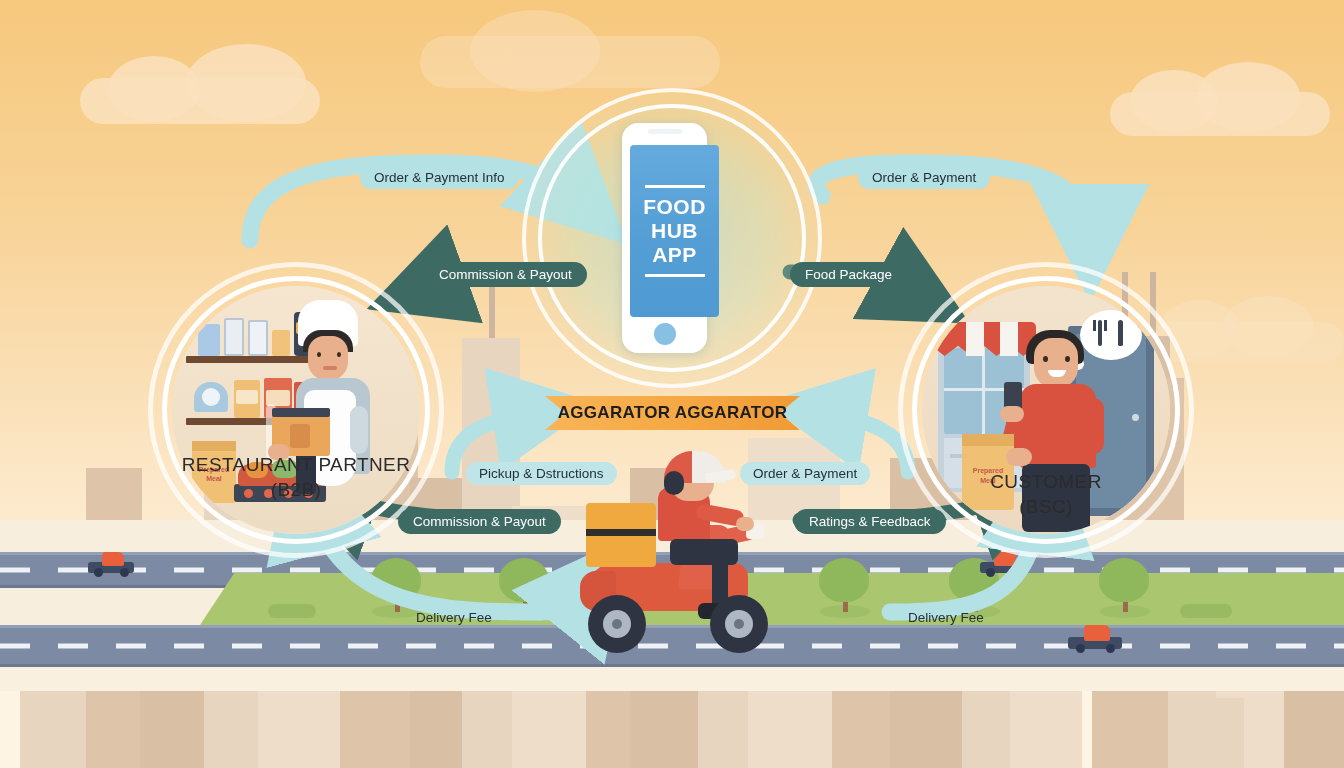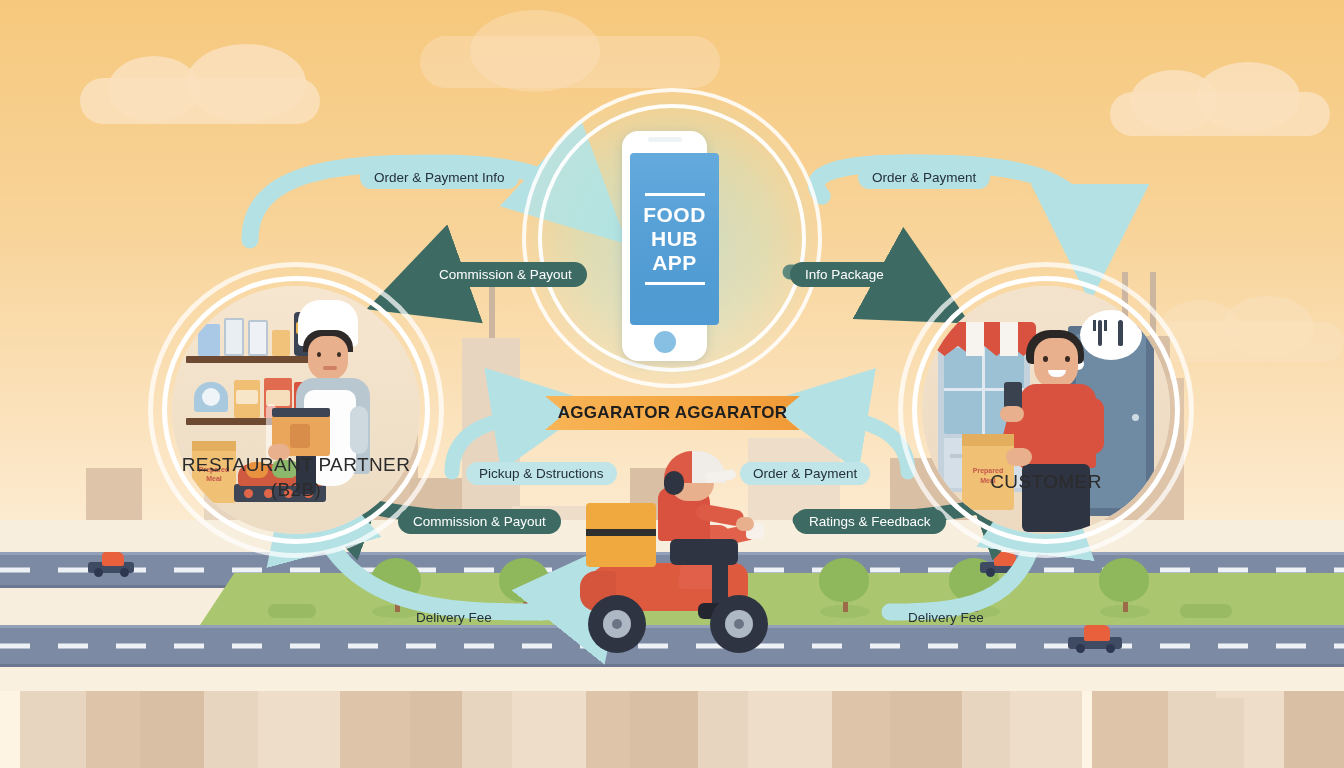--- a/index.html
+++ b/index.html
@@ -53,21 +53,21 @@
   .circ-inner { position:absolute; border-radius:50%; overflow:hidden; background:#f2e4d2; }
   .circ-label { position:absolute; width:100%; text-align:center; color:#2b2b2b;
     font-size:19px; font-weight:400; letter-spacing:.4px; line-height:25px; z-index:6; }
 
   
   .hub { position:absolute; left:522px; top:88px; width:300px; height:300px; }
   .glow { position:absolute; left:0; top:0; width:300px; height:300px; border-radius:50%;
     background:radial-gradient(circle at 50% 50%, rgba(168,226,230,.55) 0%, rgba(186,232,214,.35) 45%, rgba(250,226,180,.12) 70%, rgba(255,255,255,0) 78%); }
   .hub-ring { position:absolute; border-radius:50%; border:4px solid #fff; }
   .phone { position:absolute; left:100px; top:35px; width:85px; height:230px;
-    background:#ffffff; border-radius:16px; box-shadow:0 2px 10px rgba(120,150,160,.3);margin-top:8px; }
+    background:#ffffff; border-radius:16px; box-shadow:0 2px 10px rgba(120,150,160,.3); }
   .phone-screen { position:absolute; left:8px; top:22px; width:89px; height:172px;
     background:linear-gradient(180deg,#64aadd 0%,#549ed5 55%,#4f9ad2 100%); border-radius:4px;
     display:flex; flex-direction:column; align-items:center; justify-content:center; }
   .phone-notch { position:absolute; left:50%; top:6px; transform:translateX(-50%);
     width:34px; height:5px; background:#eef3f6; border-radius:3px; }
   .phone-home { position:absolute; left:50%; bottom:8px; transform:translateX(-50%);
     width:22px; height:22px; border-radius:50%; background:#88c0e4; }
   .phone-txt { color:#fff; font-weight:bold; font-size:21px; line-height:24px; text-align:center; letter-spacing:.5px; }
   .brk { position:absolute; left:50%; transform:translateX(-50%); width:60px; height:14px; }
   .brk.top { top:40px; border-top:3px solid #fff; }
@@ -361,20 +361,21 @@
 
       <div class="bag" style="left:40px;top:148px;width:52px;height:76px;">
         <div class="px" style="left:0;top:0;width:52px;height:12px;background:#e3ae5e;"></div>
         <div class="bagtxt" style="top:32px;">Prepared</div>
         <div class="bagtxt" style="top:42px;">Meal</div>
       </div>
       <div class="px" style="left:84px;top:162px;width:26px;height:18px;background:#e8b08c;border-radius:9px;"></div>
     </div>
     <div class="circ-label" style="top:207px;">
       <div>CUSTOMER</div>
+      <div>(BSC)</div>
     </div>
   </div>
 
   <div class="hub">
     <div class="glow"></div>
     <div class="hub-ring" style="left:0;top:0;width:300px;height:300px;border-color:rgba(255,255,255,.85);"></div>
     <div class="hub-ring" style="left:16px;top:16px;width:268px;height:268px;border-color:rgba(255,255,255,.95);"></div>
     <div class="phone">
       <div class="phone-notch"></div>
       <div class="phone-screen">
@@ -390,21 +391,21 @@
 
   <div class="banner">
     <div class="banner-bg"></div>
     <div class="banner-txt">AGGARATOR AGGARATOR</div>
   </div>
 
   <div class="pill blue" style="left:360px;top:166px;">Order &amp; Payment Info</div>
   <div class="pill blue" style="left:858px;top:166px;">Order &amp; Payment</div>
 
   <div class="pill teal" style="left:424px;top:262px;">Commission &amp; Payout</div>
-  <div class="pill teal" style="left:790px;top:262px;">Info Package</div>
+  <div class="pill teal" style="left:790px;top:262px;">Food Package</div>
 
   <div class="pill plainblue" style="left:466px;top:462px;">Pickup &amp; Dstructions</div>
   <div class="pill plainblue" style="left:740px;top:462px;">Order &amp; Payment</div>
 
   <div class="pill teal" style="left:398px;top:509px;">Commission &amp; Payout</div>
   <div class="pill teal" style="left:794px;top:509px;">Ratings &amp; Feedback</div>
 
   <div class="pill plainblue" style="left:403px;top:606px;background:transparent;">Delivery Fee</div>
   <div class="pill plainblue" style="left:895px;top:606px;background:transparent;">Delivery Fee</div>
 

